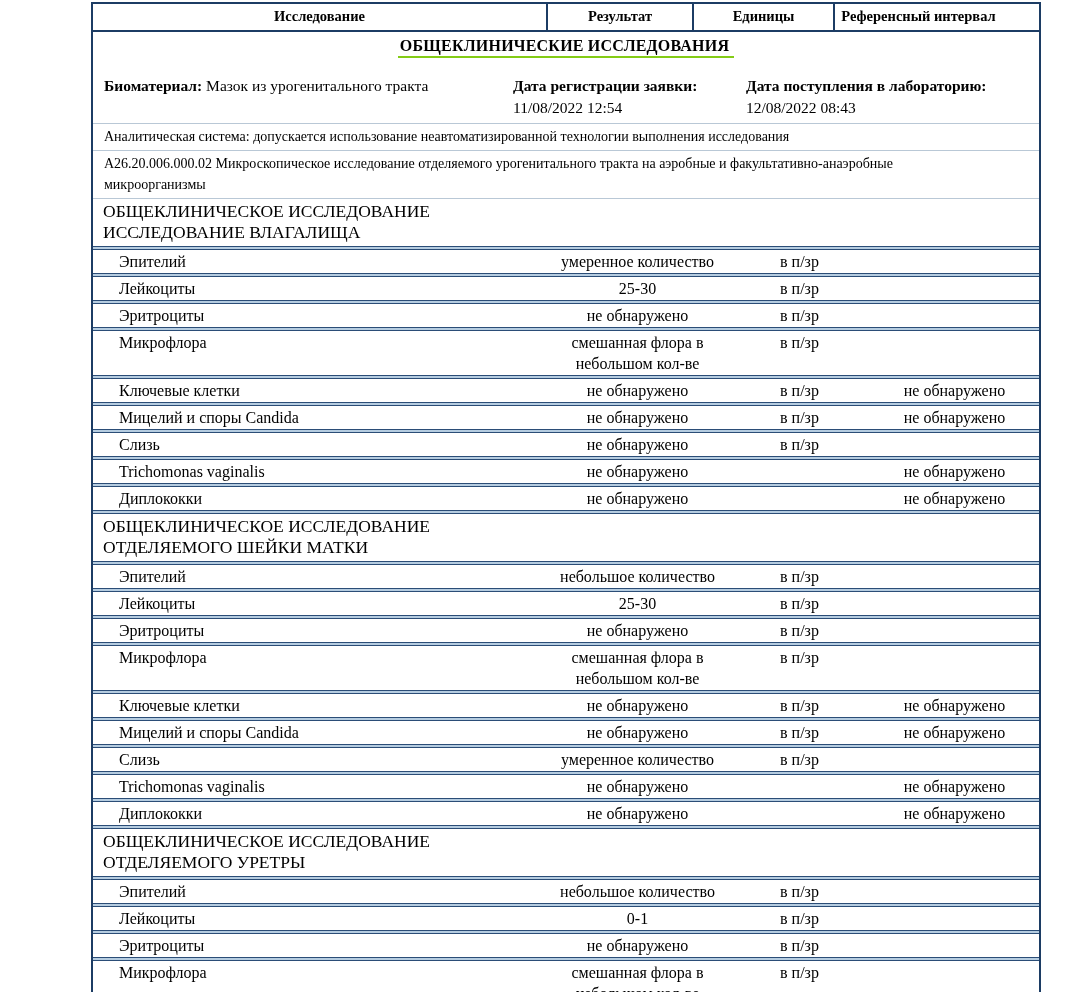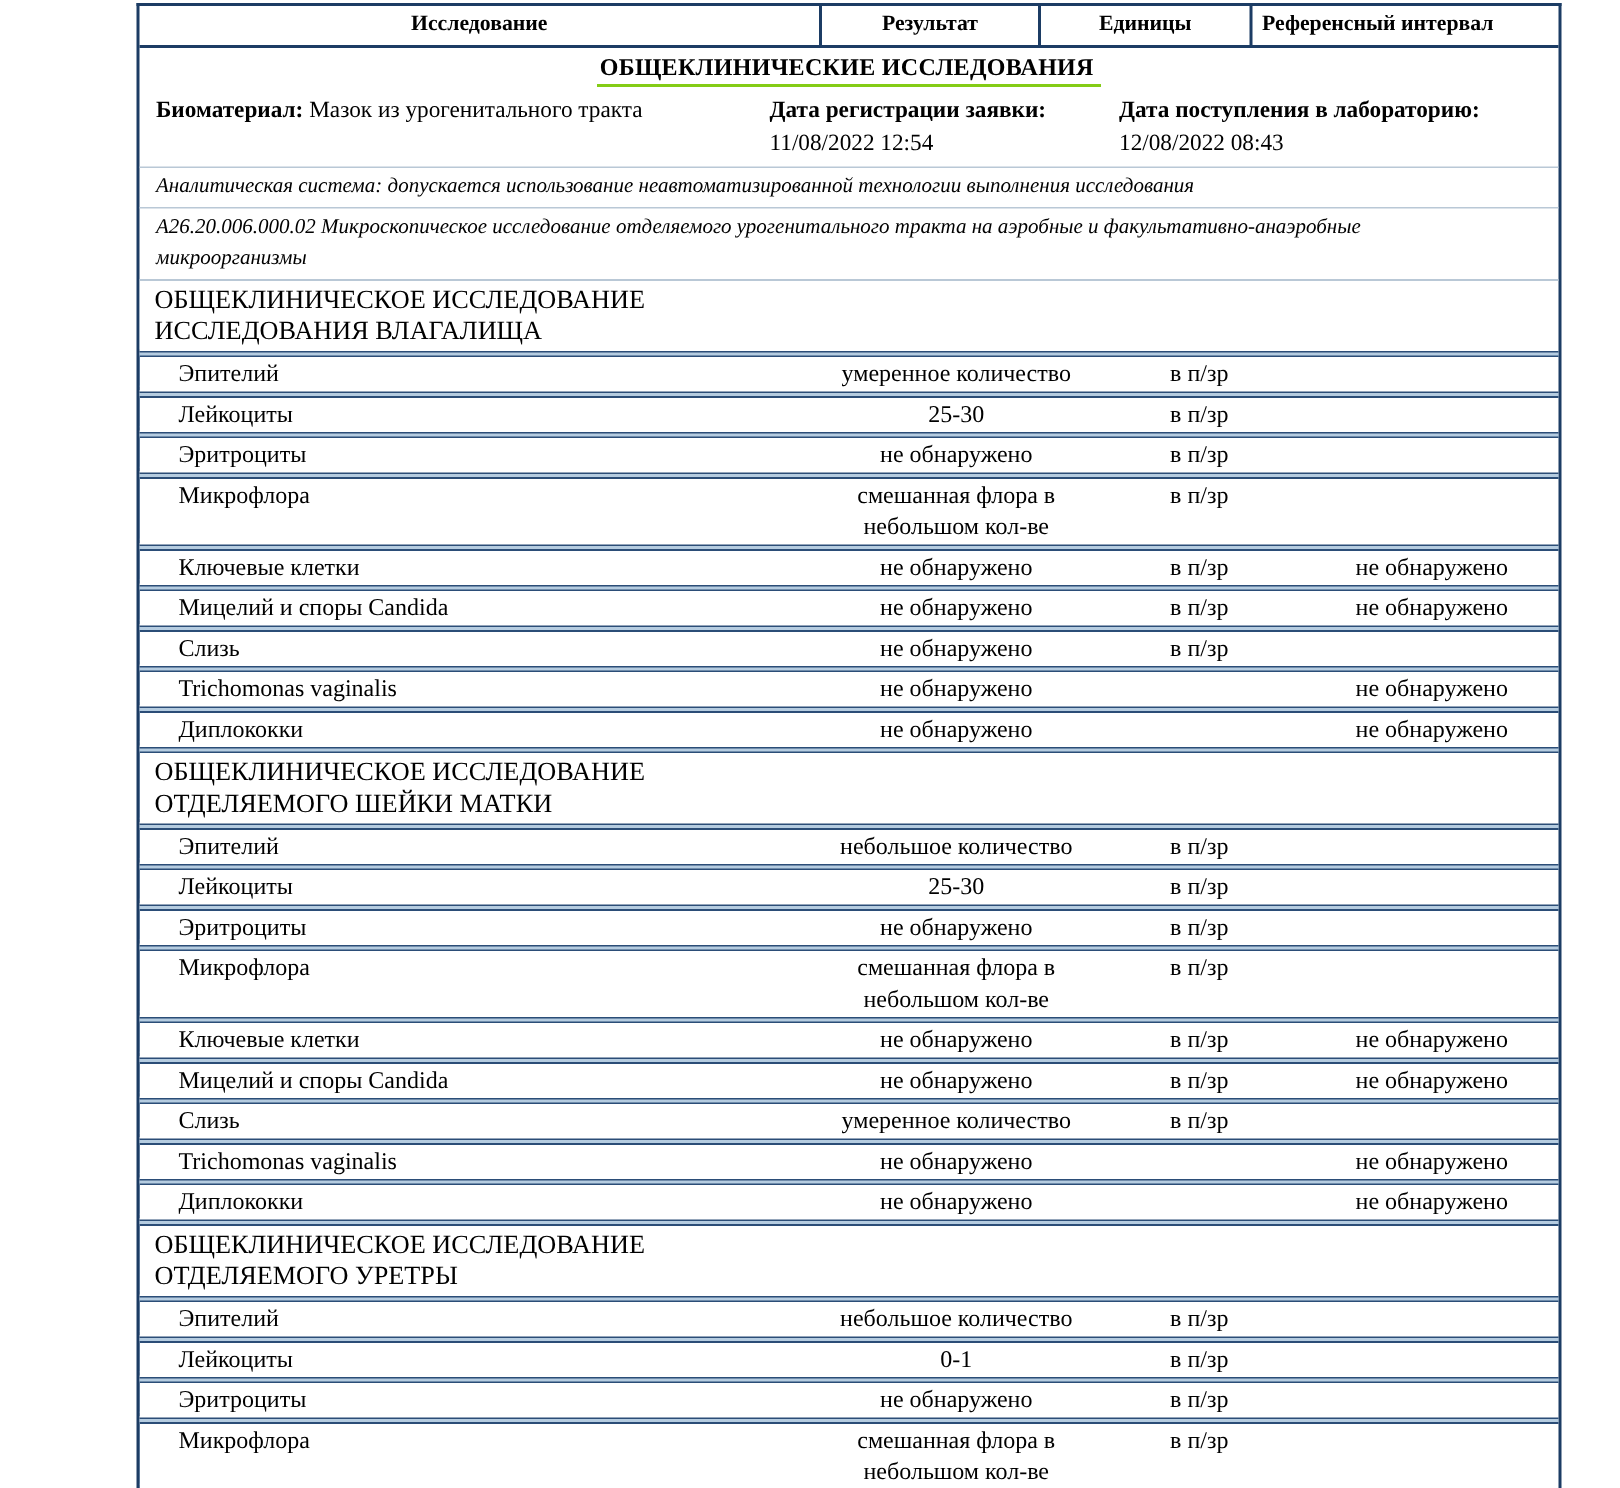--- a/index.html
+++ b/index.html
@@ -14,30 +14,30 @@
   .th + .th{border-left:2px solid #1c3c64;}
   .th.c1{width:453px;text-align:center;}
   .th.c2{width:146px;}
   .th.c3{width:141px;}
   .th.c4{width:169px;}
   
   .group-title{text-align:center;padding:5px 0 1px 0;}
   .group-title span{display:inline-block;font-weight:bold;font-size:16px;
     border-bottom:2px solid #84cc16;padding:0 5px 1px 2px;letter-spacing:0.2px;}
   
-  .info{display:flex;padding:6px 12px 6px 0;font-size:15.5px;}
+  .info{display:flex;padding:6px 12px 6px 0;font-size:15.5px;margin-top:12px;}
   .info-bio{width:420px;padding-left:11px;box-sizing:border-box;}
   .info-reg{width:233px;}
   .info-rec{flex:1;}
   .lbl{font-weight:bold;}
   .dateval{margin-top:4px;font-size:15.5px;}
   
   .sep-light{border-top:1px solid #b9c8d6;height:0;}
   
-  .note{font-style:italic;font-size:14px;line-height:1.45;padding:3px 12px 3px 11px;}
+  .note{font-size:14px;line-height:1.45;padding:3px 12px 3px 11px;}
   .note.wrapped{max-width:860px;}
   
   .section-title{font-size:17.5px;line-height:21px;padding:2px 0 3px 10px;}
   .section-title.banded{margin-top:4px;
     box-shadow:0 -1px 0 #2b4d77, 0 -3px 0 #b5cce0, 0 -4px 0 #2b4d77;}
   .section-title.first{margin-top:1px;box-shadow:0 -1px 0 #b9c8d6;}
   
   .trow{display:flex;margin-top:4px;padding:1px 0;
     box-shadow:0 -1px 0 #2b4d77, 0 -3px 0 #b5cce0, 0 -4px 0 #2b4d77;}
   .td{box-sizing:border-box;font-size:16px;line-height:21px;}
@@ -78,21 +78,21 @@
       </div>
     </div>
 
     <div class="sep-light"></div>
     <div class="note">Аналитическая система: допускается использование неавтоматизированной технологии выполнения исследования</div>
     <div class="sep-light"></div>
     <div class="note wrapped">А26.20.006.000.02 Микроскопическое исследование отделяемого урогенитального тракта на аэробные и факультативно-анаэробные микроорганизмы</div>
 
     <div class="section-title first">
       <div>ОБЩЕКЛИНИЧЕСКОЕ ИССЛЕДОВАНИЕ</div>
-      <div>ИССЛЕДОВАНИЯ ВЛАГАЛИЩА</div>
+      <div>ИССЛЕДОВАНИЕ ВЛАГАЛИЩА</div>
     </div>
     <div class="trow">
       <div class="td n">Эпителий</div>
       <div class="td res">умеренное количество</div>
       <div class="td u">в п/зр</div>
       <div class="td ref"></div>
     </div>
     <div class="trow">
       <div class="td n">Лейкоциты</div>
       <div class="td res">25-30</div>

